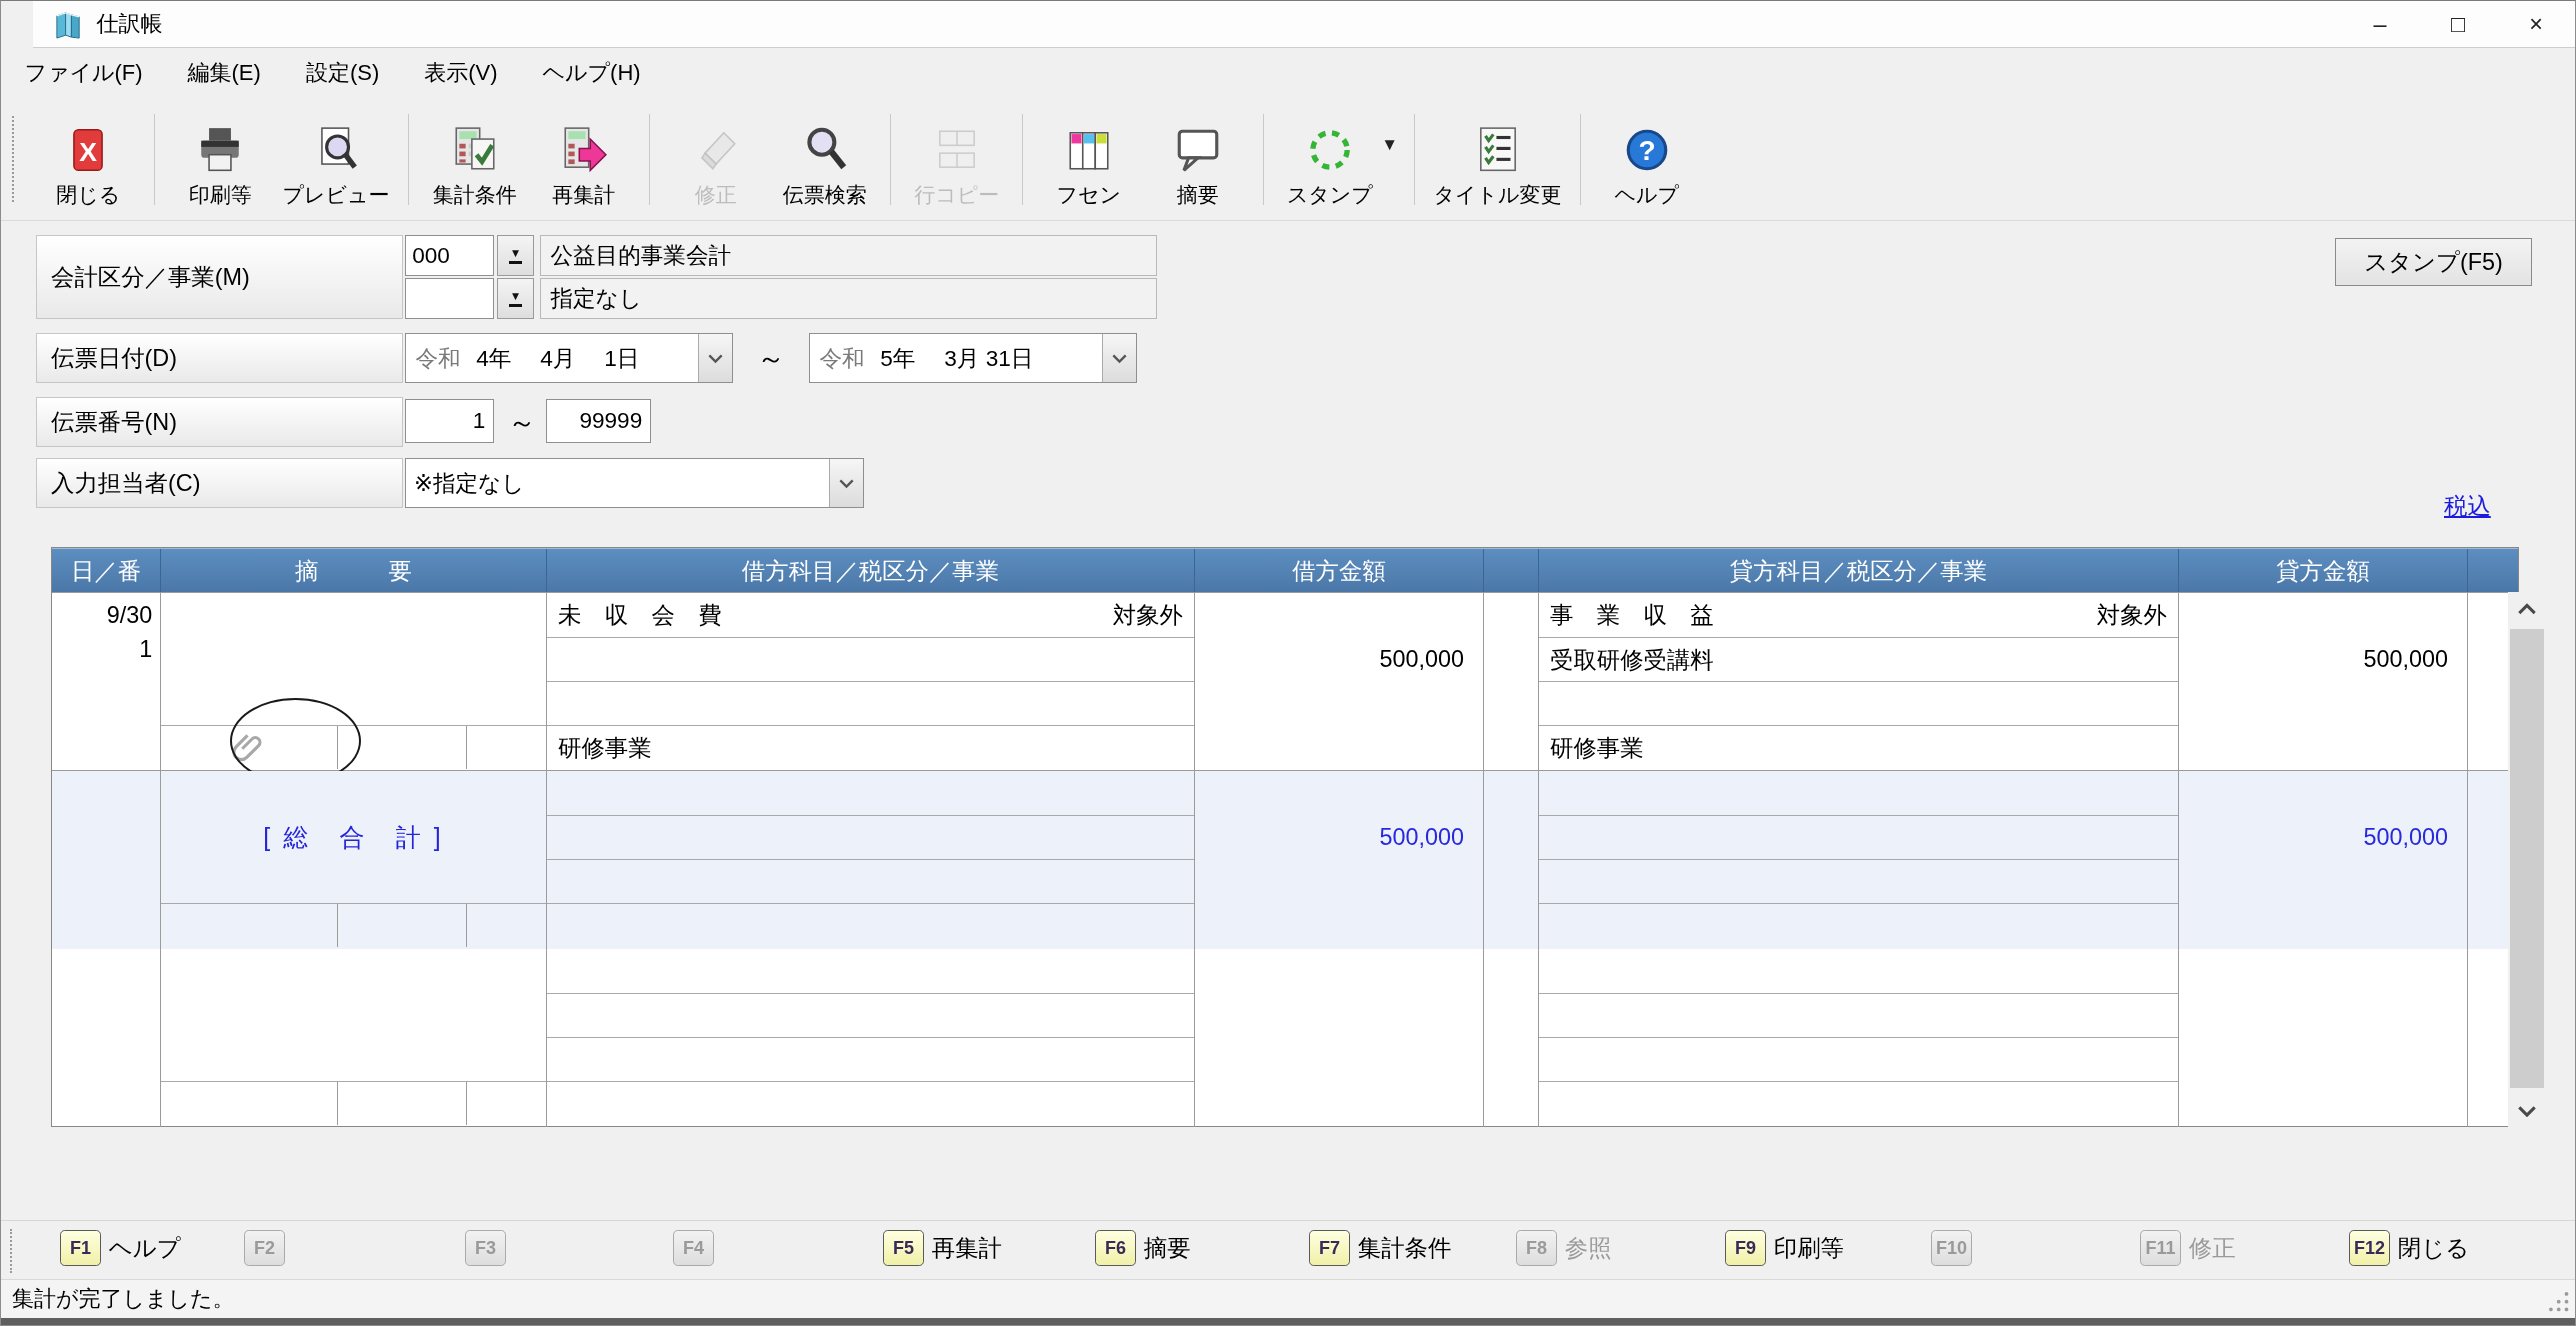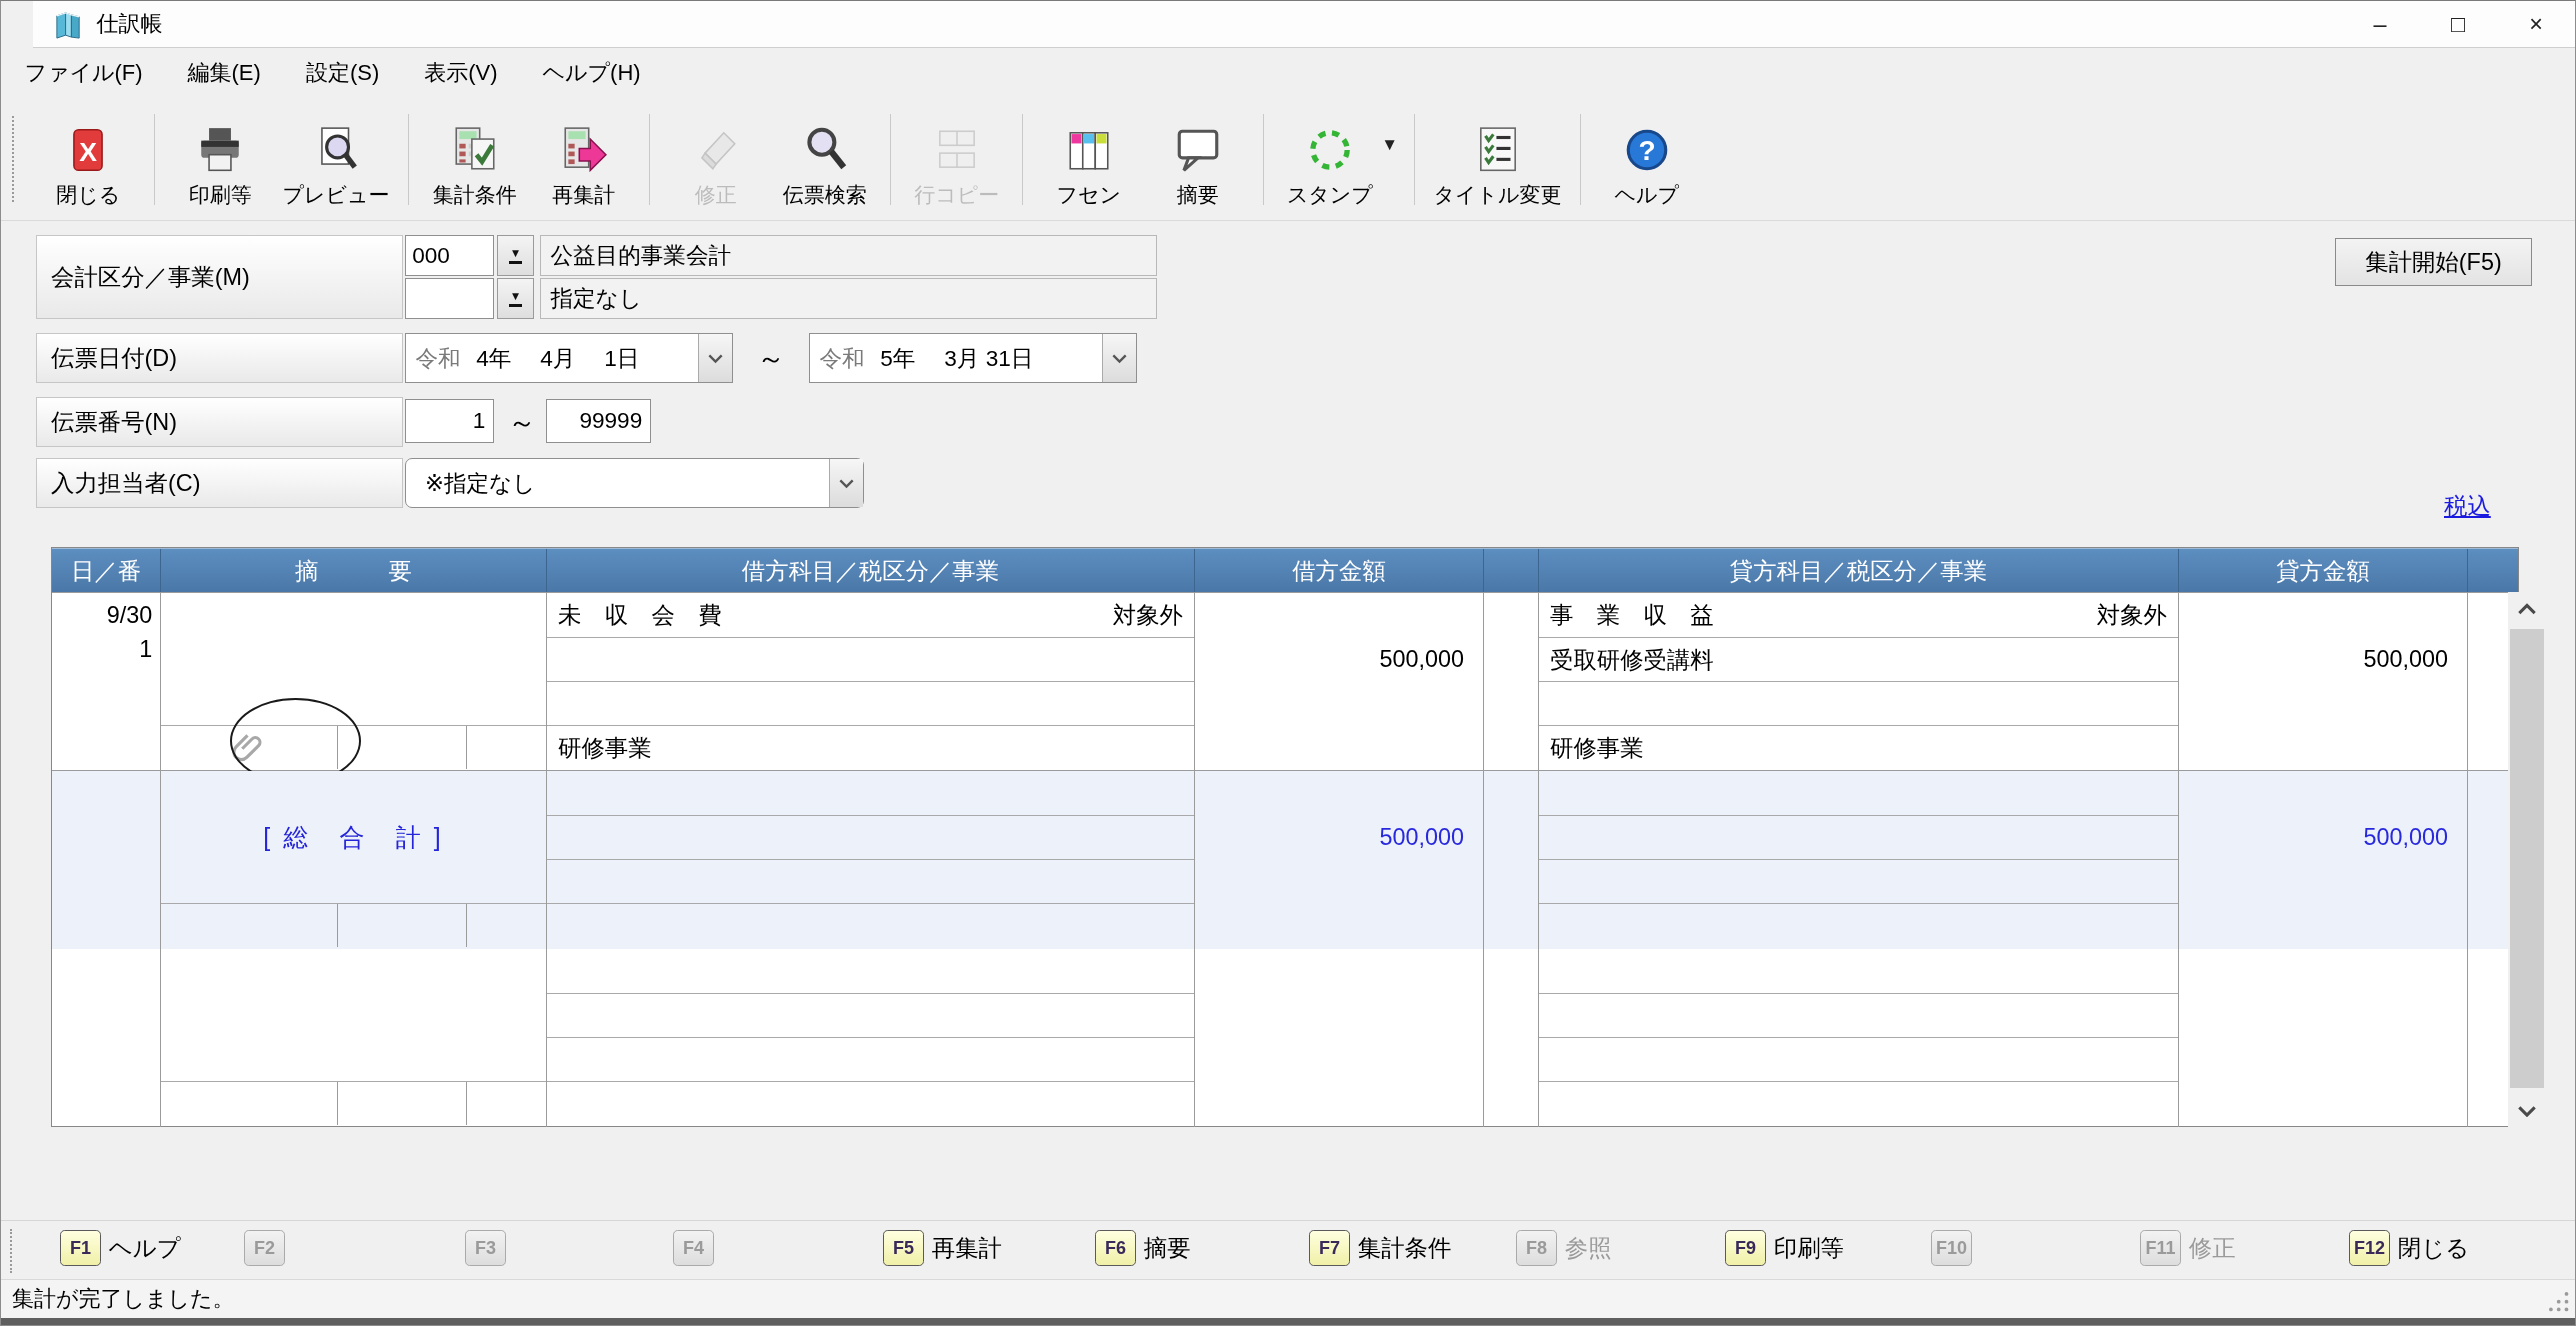--- a/index.html
+++ b/index.html
@@ -268,21 +268,21 @@
     </div>
     <div class="drop-btn" style="left:496px;top:57px;height:41px;">
       <span class="tri">▼</span>
         <span class="bar"></span>
     </div>
     <div class="field readonly" style="left:539px;top:57px;width:617px;height:41px;padding-left:9.4px;">
       <span>指定なし</span>
     </div>
 
     <div class="btn" style="left:2334px;top:17px;width:197px;height:48px;">
-      <span>集計開始(F5)</span>
+      <span>スタンプ(F5)</span>
     </div>
 
     <div class="panel-label" style="top:112px;height:50px;">
       <span>伝票日付(D)</span>
     </div>
     <div class="field" style="left:404px;top:112px;width:328px;height:50px;padding-left:9.4px;">
       <span class="era">令和</span>
       <span>4年　 4月　 1日</span>
       <div class="combo-chevron">
         <svg width="17" height="11" viewBox="0 0 22 14">
@@ -308,21 +308,21 @@
       <span>1</span>
     </div>
     <span class="tilde" style="left:507px;top:183px;">～</span>
     <div class="field" style="left:545px;top:178px;width:105px;height:44px;justify-content:flex-end;padding-right:7.8px;">
       <span>99999</span>
     </div>
 
     <div class="panel-label" style="top:237px;height:50px;">
       <span>入力担当者(C)</span>
     </div>
-    <div class="field" style="left:404px;top:237px;width:459px;height:50px;padding-left:19px;border-radius:7px;">
+    <div class="field" style="left:404px;top:237px;width:459px;height:50px;padding-left:8px;">
       <span>※指定なし</span>
       <div class="combo-chevron">
         <svg width="17" height="11" viewBox="0 0 22 14">
             <polyline points="3,3 11,11 19,3" fill="none" stroke="#555" stroke-width="3"></polyline>
           </svg>
       </div>
     </div>
 
     <a class="tax-link">税込</a>
 

